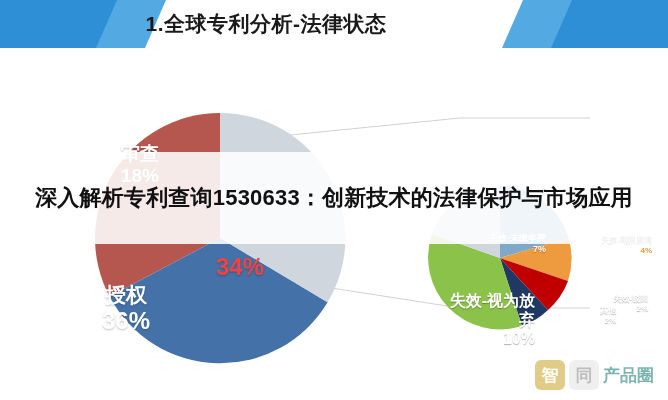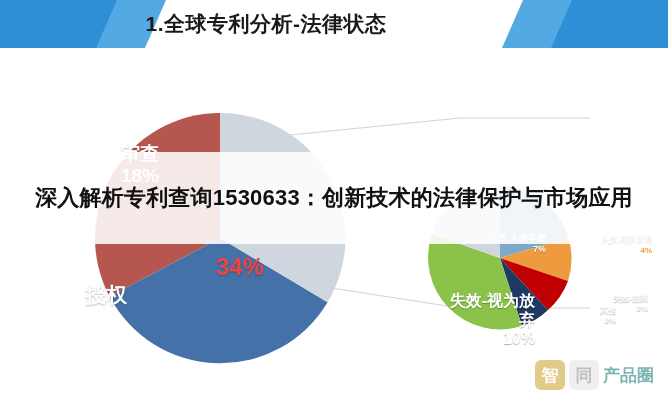--- a/index.html
+++ b/index.html
@@ -123,22 +123,23 @@
         <path d="M470,200 L492,268 A72,72 0 0,1 402,176 Z" fill="#8bc34a"></path>
         <path d="M470,200 L402,176 A72,72 0 0,1 470,128 Z" fill="#cfd6dd"></path>
       </g>
     </svg>
 
     <div class="slice-label" style="left:95px;top:95px;width:90px;font-size:19px;">
       <span class="lbl-name">审查</span>
       <span class="lbl-pct">18%</span>
     </div>
 
-    <div class="slice-label" style="left:56px;top:235px;width:100px;font-size:21px;">
+    <div class="slice-label" style="left:76px;top:235px;width:100px;font-size:21px;">
       <span class="lbl-name">授权</span>
+      <span class="lbl-pct" style="font-size:24px;">36%</span>
     </div>
 
     <div class="slice-label" style="left:200px;top:205px;width:80px;font-size:24px;color:#ef4444;">
       <span class="lbl-pct">34%</span>
     </div>
 
     <div class="out-label" style="left:460px;top:185px;width:86px;font-size:9px;">
       <span class="lbl-name">失效-未缴年费</span>
       <span class="lbl-pct">7%</span>
     </div>

